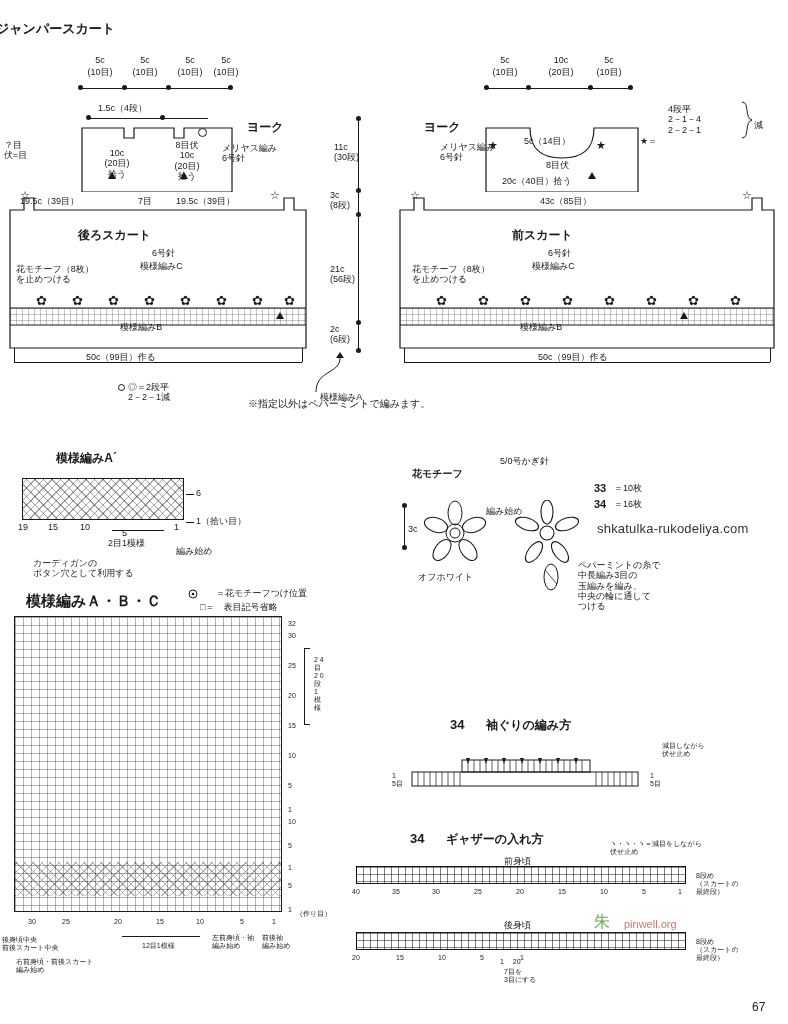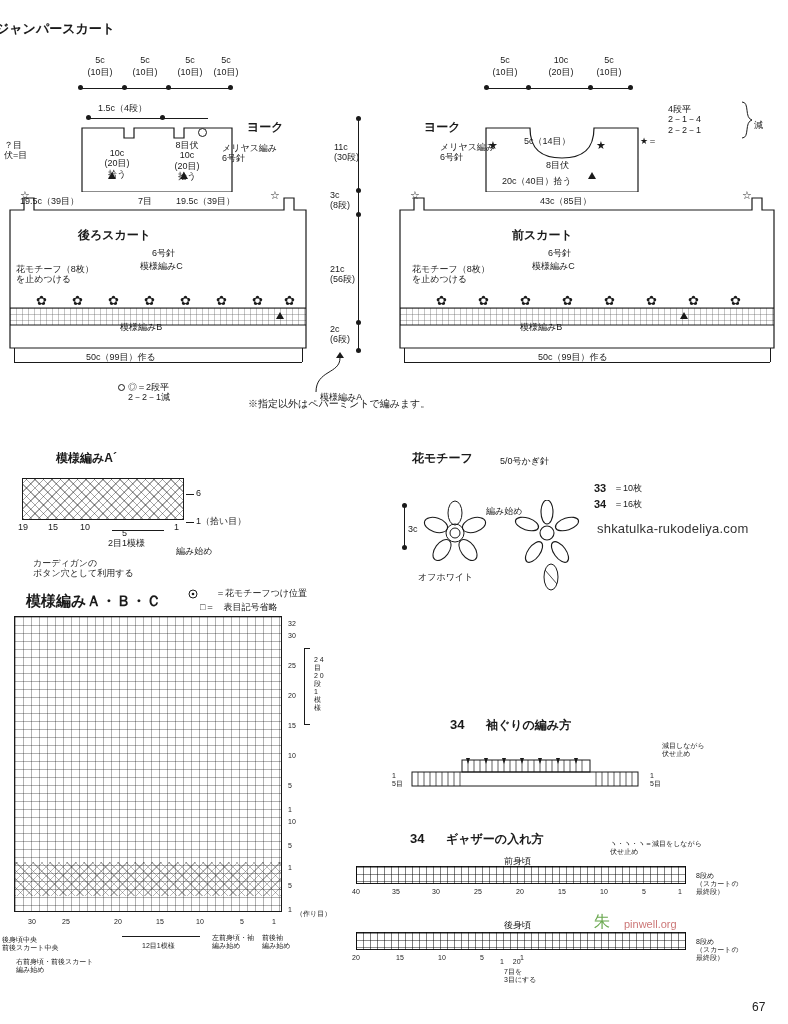--- a/index.html
+++ b/index.html
@@ -252,21 +252,21 @@
   <div class="t" style="left:48px; top:522px;">15</div>
   <div class="t" style="left:80px; top:522px;">10</div>
   <div class="t" style="left:122px; top:528px;">5</div>
   <div class="t" style="left:174px; top:522px;">1</div>
   <div class="t" style="left:26px; top:558px;margin-left:7px;">カーディガンの
 ボタン穴として利用する</div>
   <div class="t" style="left:108px; top:538px;">2目1模様</div>
   <div class="t" style="left:176px; top:546px;">編み始め</div>
   <div class="line hl" style="left:112px; top:530px; width:52px;"></div>
 
-  <div class="t ttl" style="left:412px; top:452px; font-size:12px;">花モチーフ</div>
+  <div class="t ttl" style="left:412px; top:468px; font-size:10px;">花モチーフ</div>
   <div class="t" style="left:500px; top:456px;">5/0号かぎ針</div>
   <div class="t ttl" style="left:594px; top:482px; font-size:11px;">33</div>
   <div class="t" style="left:614px; top:483px;">＝10枚</div>
   <div class="t ttl" style="left:594px; top:498px; font-size:11px;">34</div>
   <div class="t" style="left:614px; top:499px;">＝16枚</div>
 
   <div class="t" style="left:486px; top:506px;">編み始め</div>
   <div class="t" style="left:408px; top:524px;">3c</div>
   <div class="line vl" style="left:404px; top:506px; height:40px;"></div>
   <div class="dot" style="left:402px; top:503px;"></div>
@@ -297,20 +297,25 @@
       </g>
     </svg>
   </div>
   <div class="t" style="left:418px; top:572px;">オフホワイト</div>
   <div class="abs" style="left:540px; top:562px;">
     <svg width="22" height="30" viewBox="0 0 22 30">
         <ellipse cx="11" cy="15" rx="7" ry="13" fill="none" stroke="#1a1a1a" stroke-width="1"></ellipse>
         <line x1="5" y1="8" x2="17" y2="22" stroke="#1a1a1a" stroke-width="0.8"></line>
       </svg>
   </div>
+  <div class="t" style="left:578px; top:560px;">ペパーミントの糸で
+中長編み3目の
+玉編みを編み、
+中央の輪に通して
+つける</div>
 
   <div class="t ttl" style="left:26px; top:592px; font-size:15px;">模様編みＡ・Ｂ・Ｃ</div>
   <div class="abs" style="left:186px; top:588px; width:14px; height:10px;">
     <svg width="14" height="12" viewBox="0 0 14 12">
         <circle cx="7" cy="6" r="4" fill="none" stroke="#1a1a1a"></circle>
         <circle cx="7" cy="6" r="1.3" fill="#1a1a1a"></circle>
       </svg>
   </div>
   <div class="t" style="left:216px; top:588px;">＝花モチーフつけ位置</div>
   <div class="t" style="left:200px; top:602px;">□＝　表目記号省略</div>

